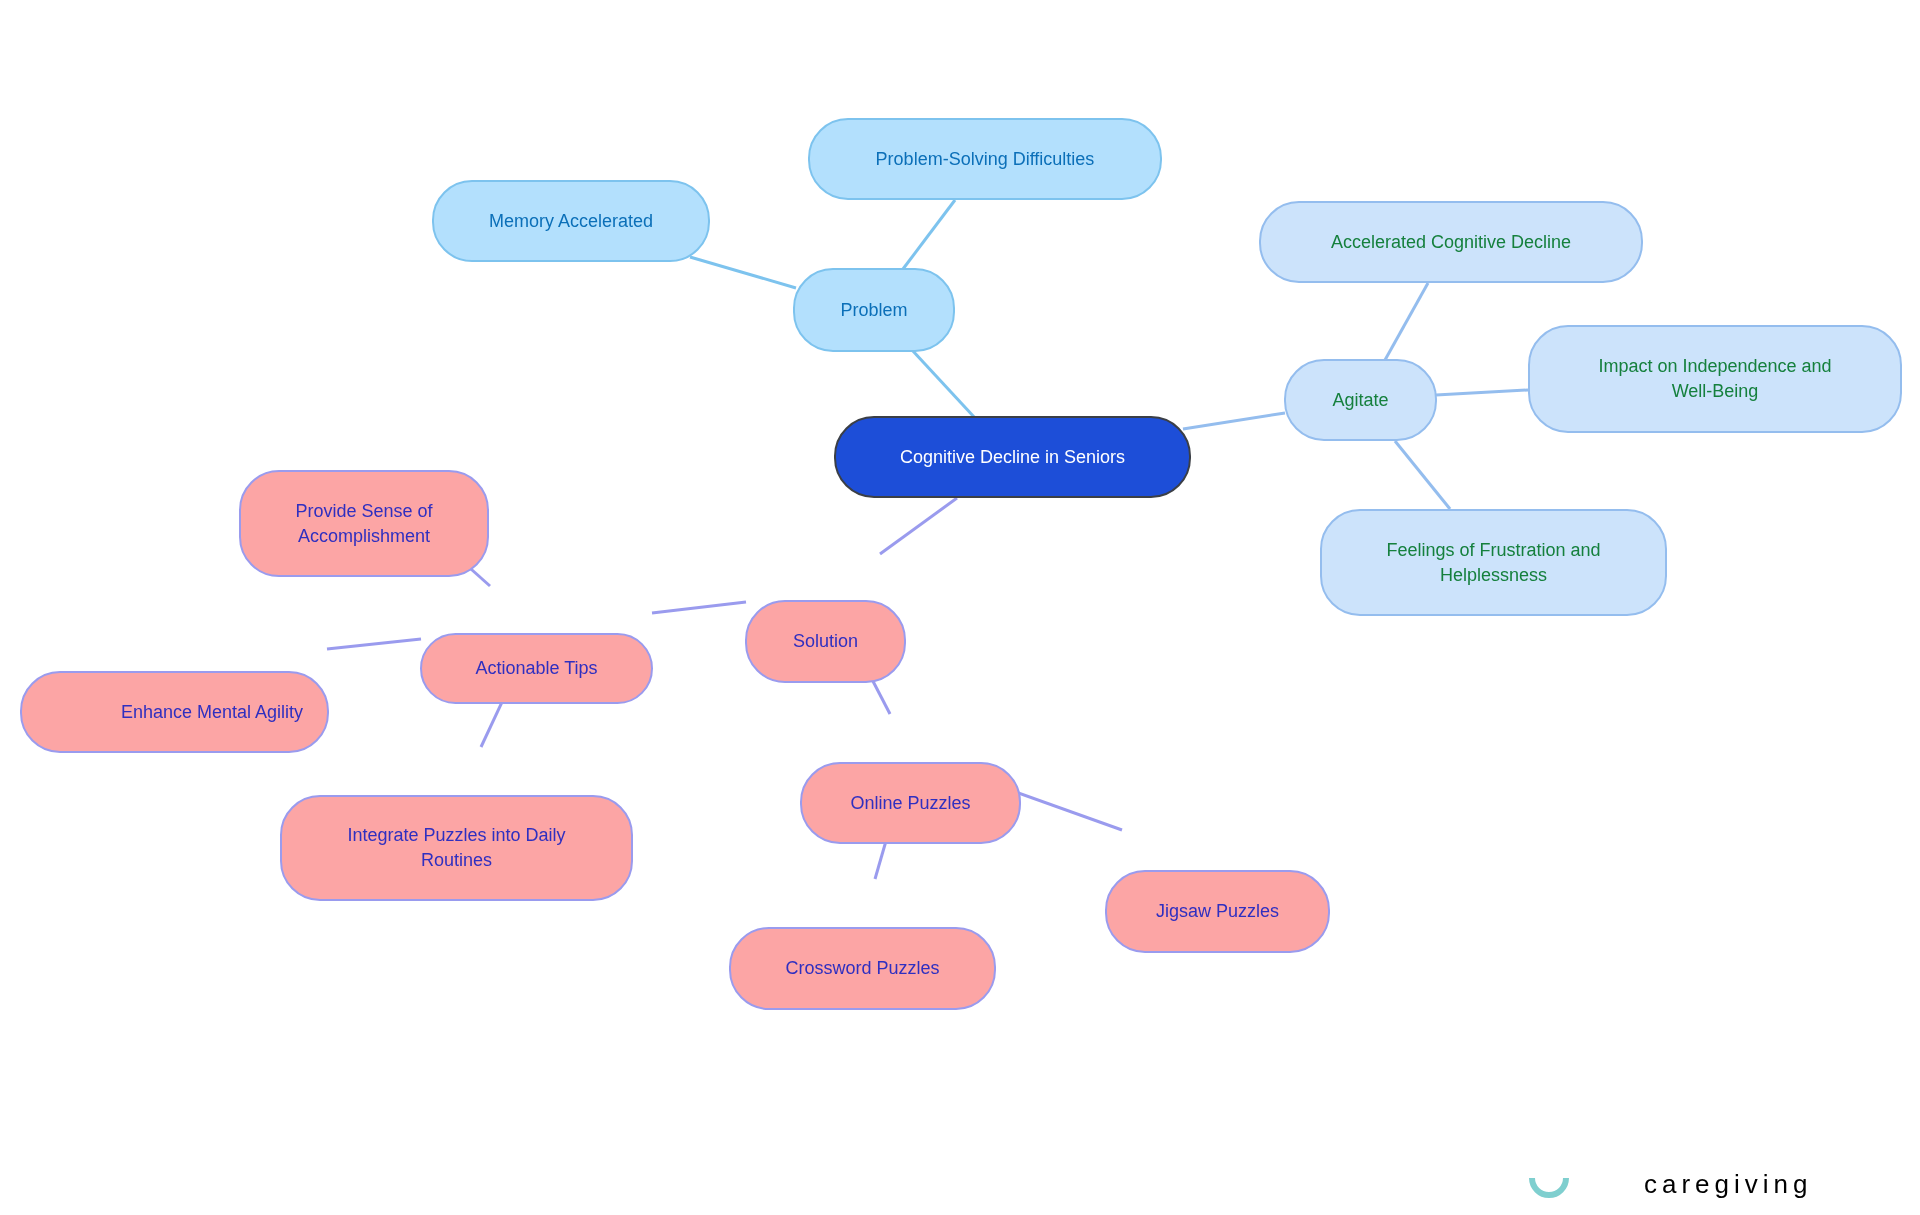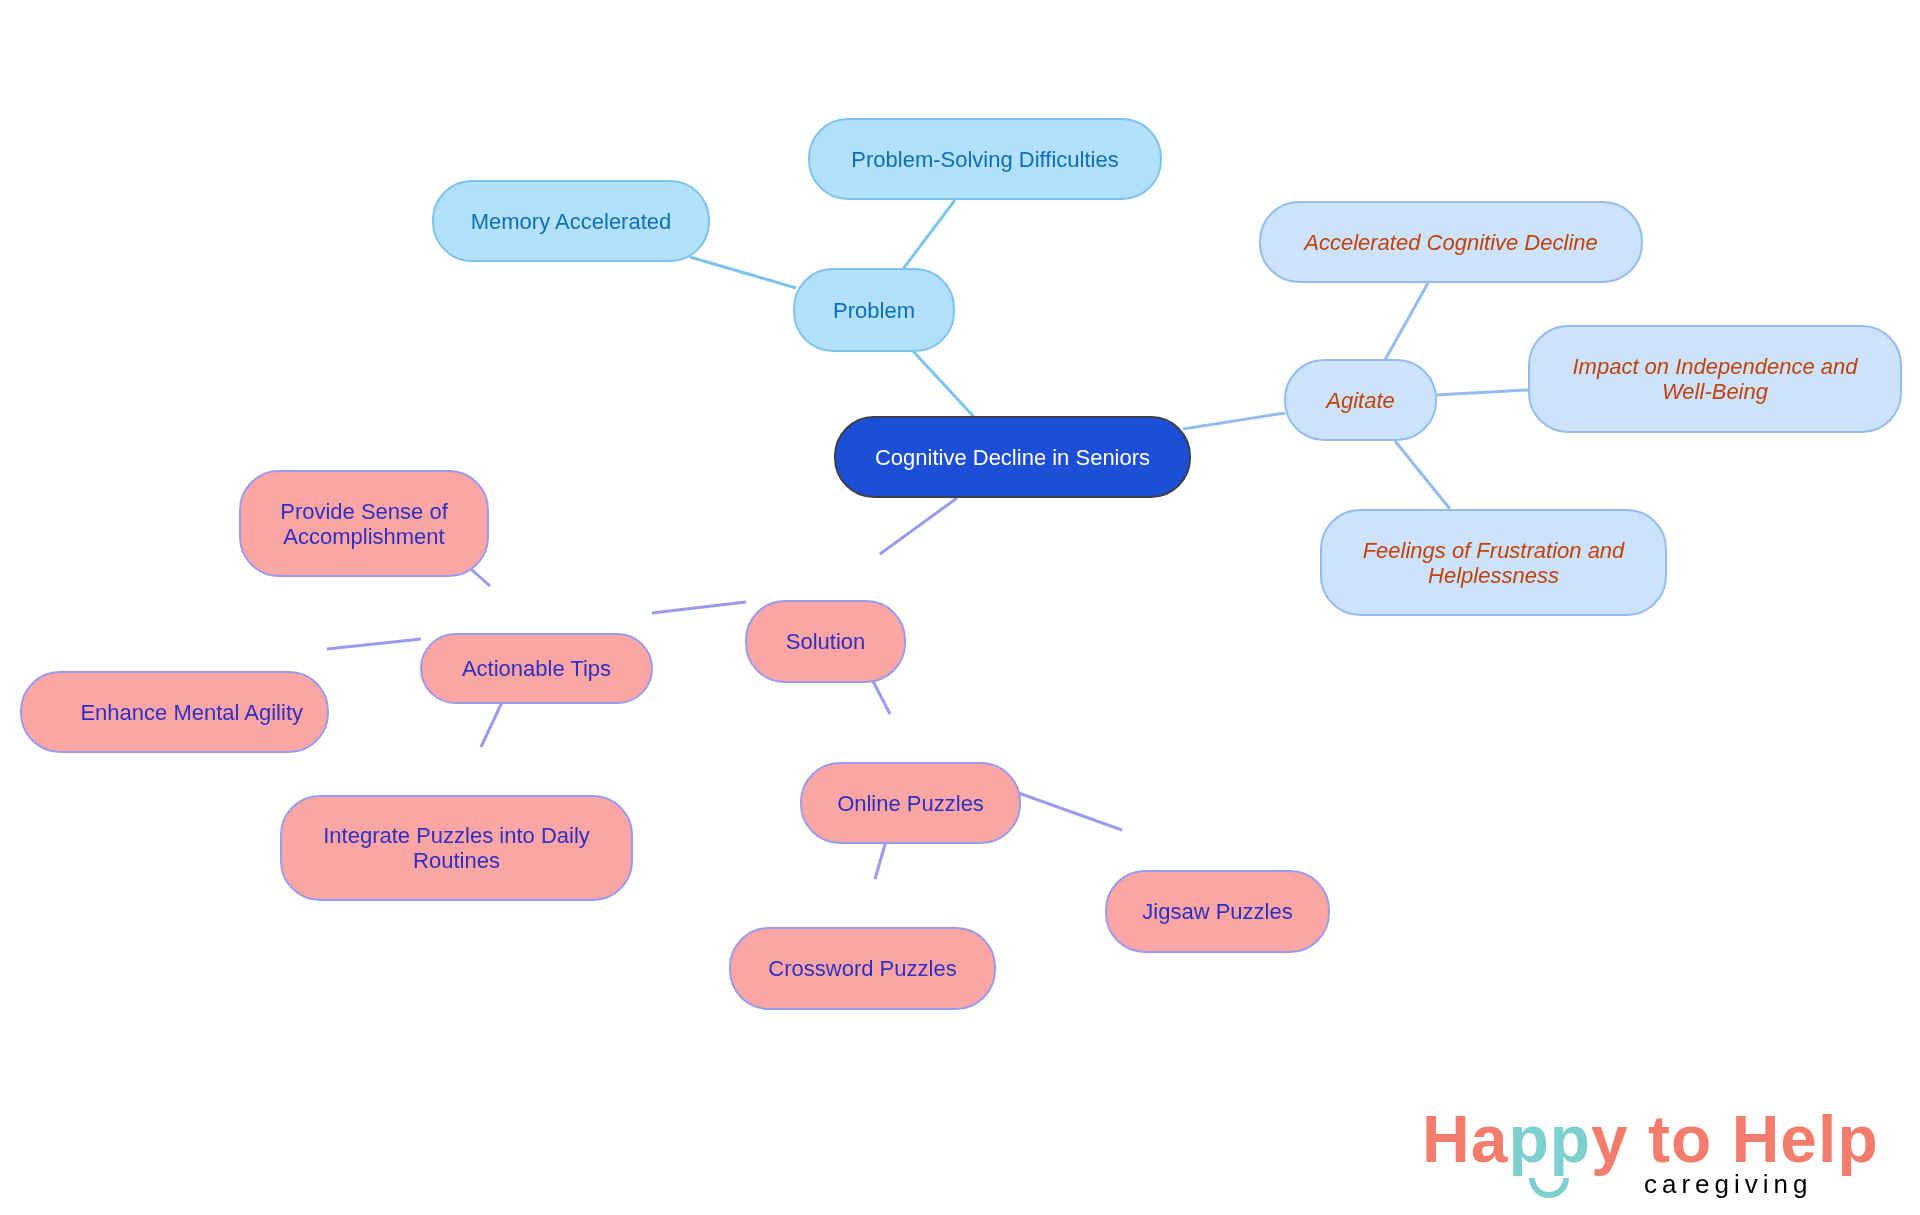--- a/index.html
+++ b/index.html
@@ -1,25 +1,25 @@
 <!DOCTYPE html>
 <html><head>
 <meta charset="utf-8">
 <style>
   html, body { margin: 0; padding: 0; background: #ffffff; }
   body { width: 1920px; height: 1215px; position: relative; overflow: hidden;
          font-family: "Liberation Sans", "DejaVu Sans", sans-serif; }
   #edges { position: absolute; left: 0; top: 0; width: 1920px; height: 1215px; z-index: 0; }
   .node { position: absolute; box-sizing: border-box; display: flex; align-items: center;
           justify-content: center; text-align: center; border-radius: 40px; border: 2px solid;
-          font-size: 22px; line-height: 25px; padding: 0 24px; z-index: 1; cursor: pointer; }
+          font-size: 18px; line-height: 25px; padding: 0 24px; z-index: 1; cursor: pointer; }
   .node span { display: block; }
   .root { background: #1d4ed8; border-color: #3b3f46; color: #ffffff; }
   .problem { background: #b3e0fd; border-color: #7dc3ee; color: #0b6fb8; }
-  .agitate { background: #cce3fb; border-color: #94bdee; color: #c2410c; font-style: italic; }
+  .agitate { background: #cce3fb; border-color: #94bdee; color: #15803d; }
   .solution { background: #fca5a5; border-color: #9a9bee; color: #2f2fc0; margin-top: 48px; }
   #logo { position: absolute; left: 1418px; top: 1104px; width: 470px; height: 100px; z-index: 1; }
   #logo .title { position: absolute; left: 4px; top: 0; font-weight: bold; font-size: 66px;
                  line-height: 70px; letter-spacing: 1px; white-space: nowrap; color: #f47c6c; }
   #logo .title .teal { color: #7fcfcf; }
   #logo .sub { position: absolute; left: 226px; top: 66px; font-size: 26px; line-height: 28px;
                letter-spacing: 5px; color: #000000; white-space: nowrap; }
   #logo .smile { position: absolute; left: 110px; top: 72px; width: 42px; height: 24px; }
 </style>
 </head>
@@ -96,18 +96,17 @@
   <span>Online Puzzles</span>
 </div>
 <div class="node solution" style="left:729px; top:879px; width:267px; height:83px;">
   <span>Crossword Puzzles</span>
 </div>
 <div class="node solution" style="left:1105px; top:822px; width:225px; height:83px;">
   <span>Jigsaw Puzzles</span>
 </div>
 
 <div id="logo">
-  <div class="title"><span>Ha</span><span class="teal">pp</span><span>y to Help</span></div>
   <svg class="smile" viewBox="0 0 42 24">
     <path d="M4 2 A17 17 0 0 0 38 2" fill="none" stroke="#7fcfcf" stroke-width="6" stroke-linecap="butt"></path>
   </svg>
   <div class="sub">caregiving</div>
 </div>
 
 </body></html>

